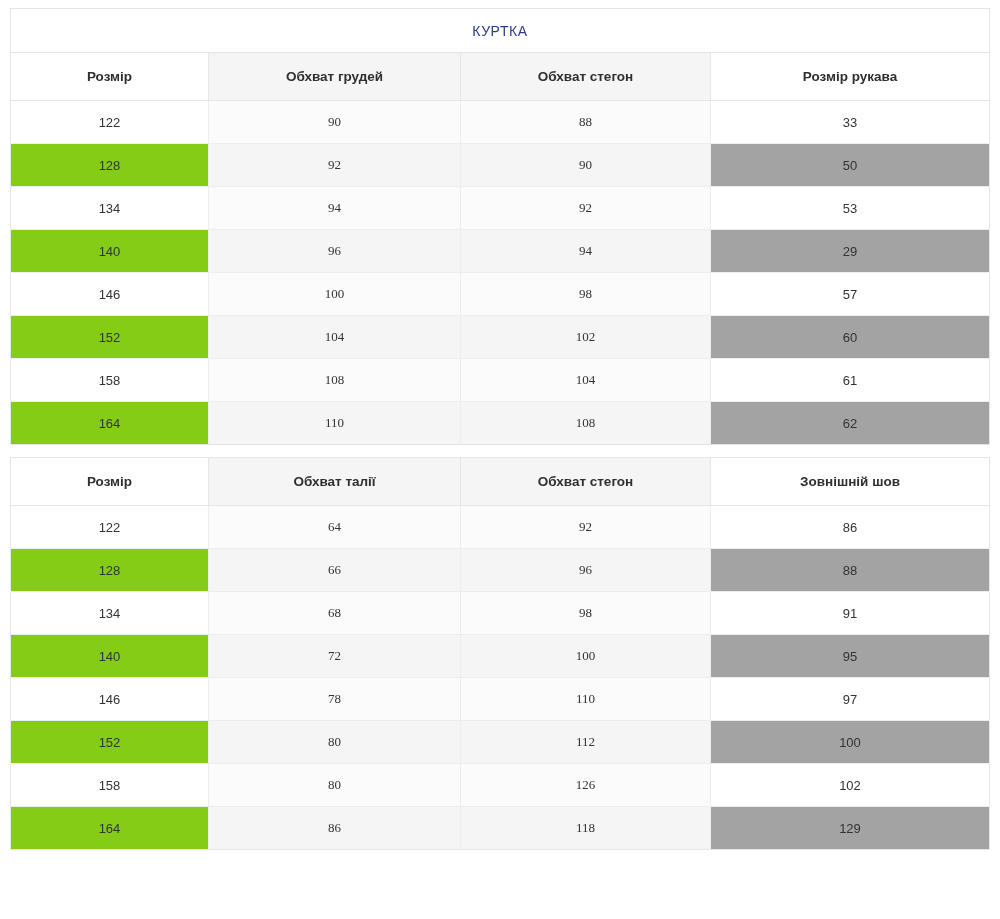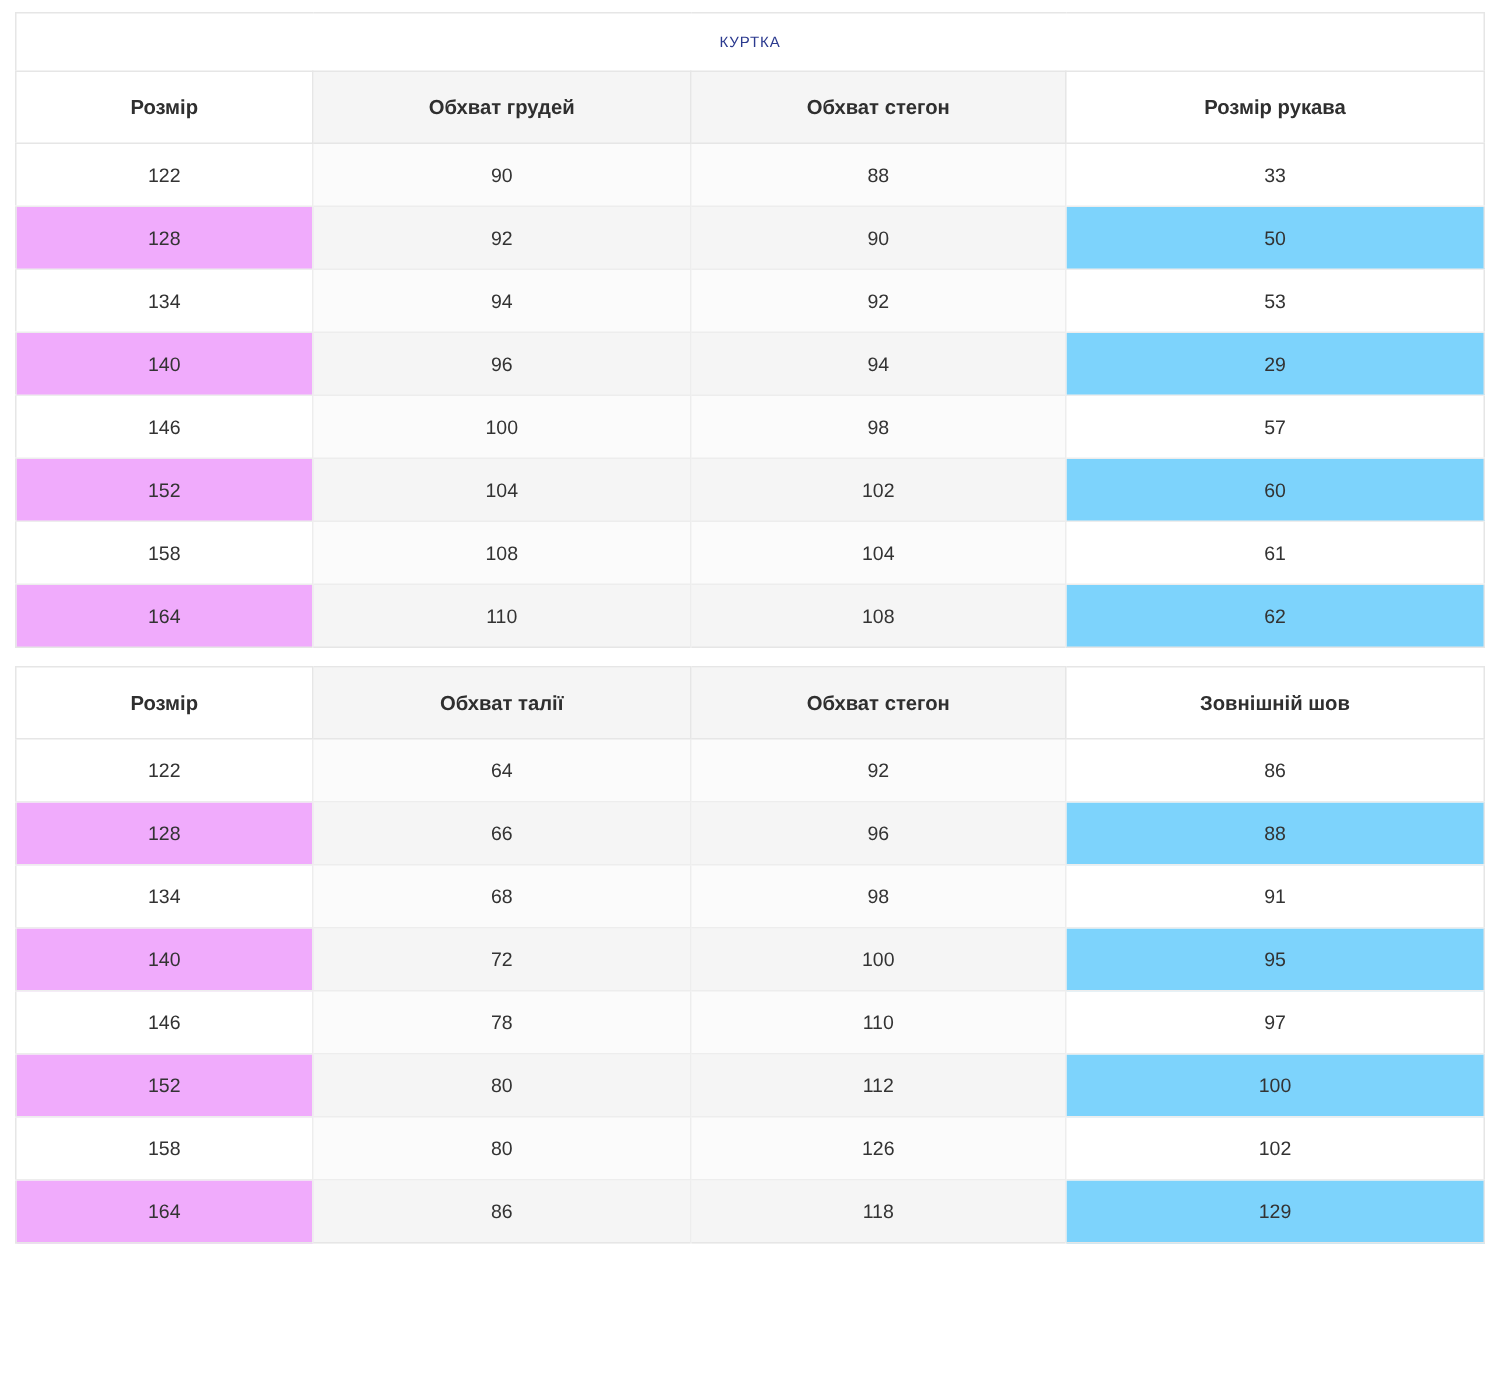--- a/index.html
+++ b/index.html
@@ -30,21 +30,21 @@
   .size-table col.c1 { width: 198px; }
   .size-table col.c2 { width: 252px; }
   .size-table col.c3 { width: 250px; }
   .size-table col.c4 { width: 279px; }
 
   .size-table caption,
   .title-row td {
     text-align: center;
   }
   .title-row td {
-    font-size: 10px;
+    font-size: 14px;
     letter-spacing: 0.6px;
     color: #2b3a8f;
     padding: 14px 6px 13px 6px;
     border-bottom: 1px solid #e6e6e6;
     background: #ffffff;
     font-weight: normal;
     margin-top: 16px;
   }
   .head-row td {
     font-size: 13.5px;
@@ -75,26 +75,27 @@
     border-right: none;
   }
   .data-row:last-child td {
     border-bottom: none;
   }
   .data-row.alt td.shaded {
     background: #f5f5f5;
   }
   .data-row td.shaded {
     background: #fbfbfb;
+    font-family: Liberation Serif, serif;
   }
   .data-row.alt td {
-    background: #7dd3fc;
+    background: #a3a3a3;
   }
   .data-row.alt td.first {
-    background: #f0abfc;
+    background: #84cc16;
   }
   .data-row td.first {
     background: #ffffff;
   }
 </style>
 </head>
 <body>
 
 <div class="page">
 

